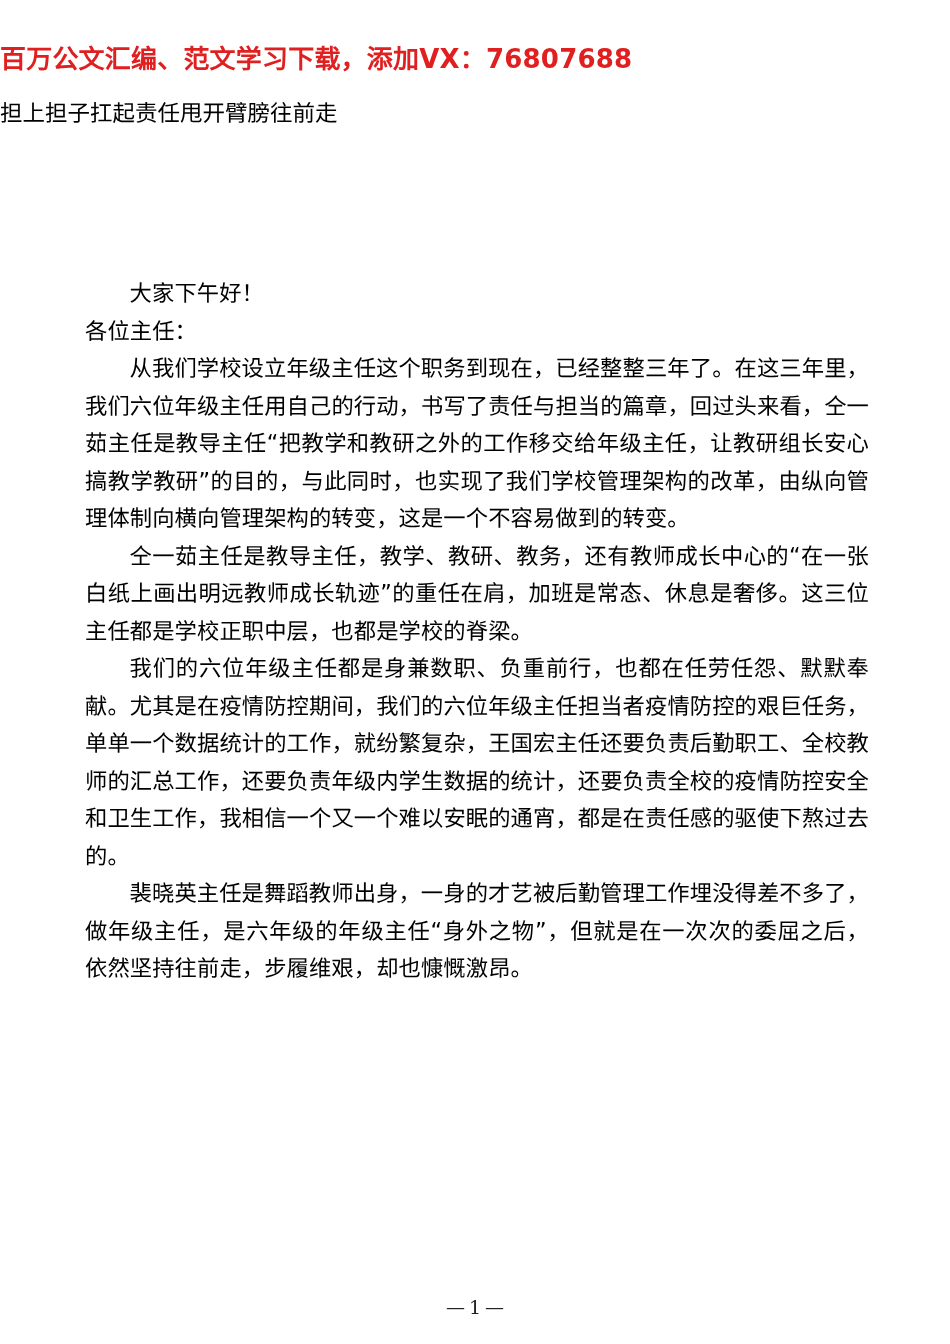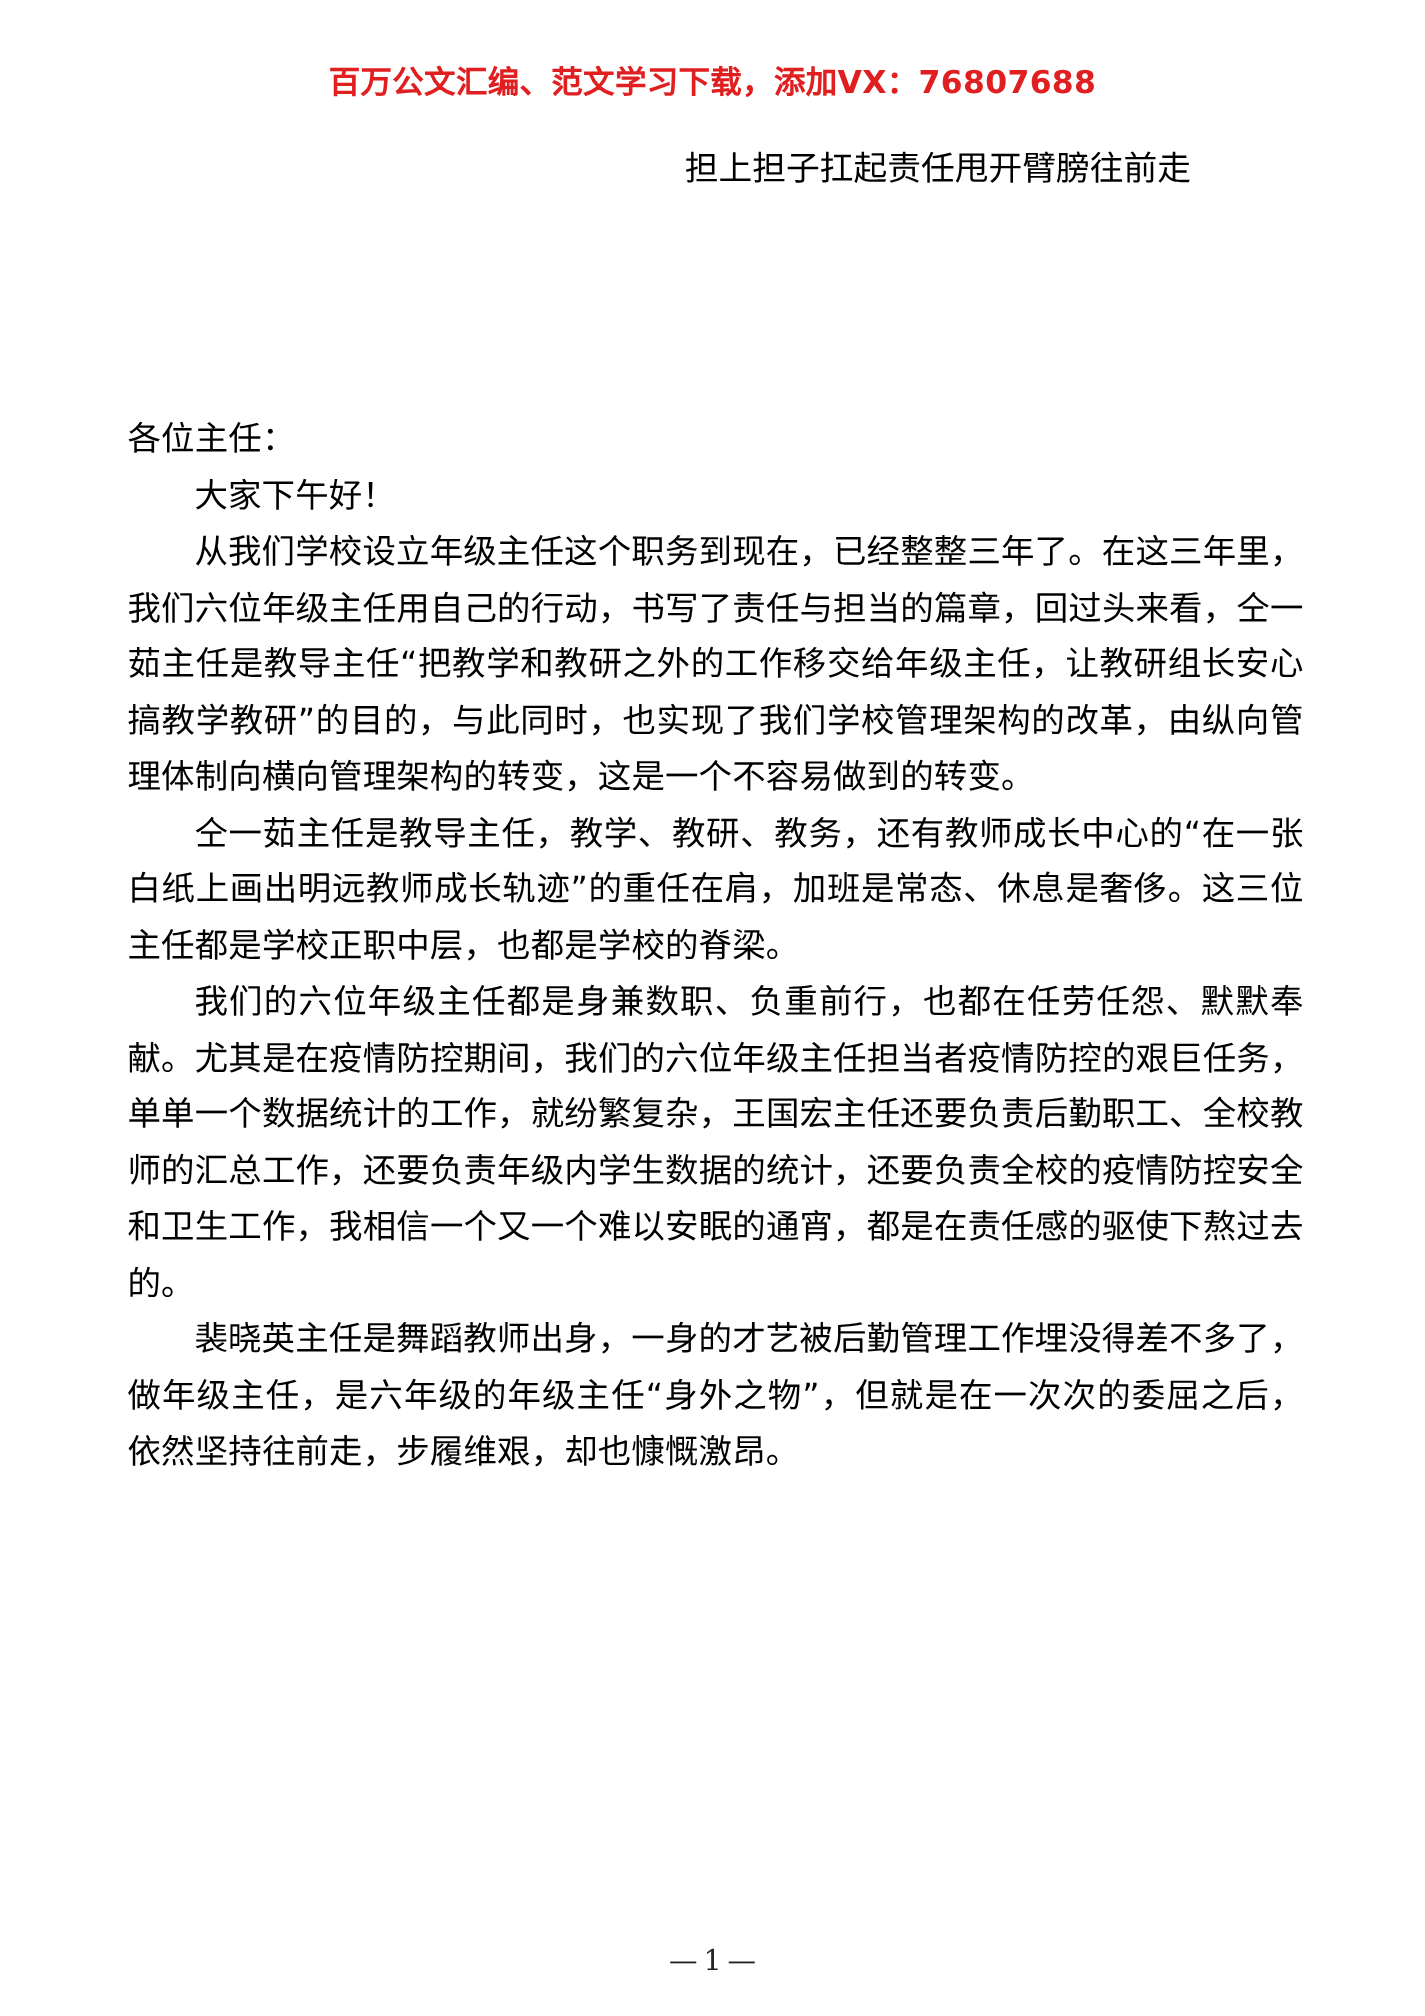--- a/index.html
+++ b/index.html
@@ -17,34 +17,33 @@
     height: 1344px;
     background: #ffffff;
     box-sizing: border-box;
     overflow: hidden;
   }
   .promo-banner {
     position: absolute;
     top: 38px;
     left: 0;
     width: 950px;
-    text-align: center;
     color: #e02020;
-    font-size: 21px;
+    font-size: 26px;
     font-weight: bold;
     letter-spacing: 0.2px;
     white-space: nowrap;
     font-family: "DejaVu Sans", "Liberation Sans", sans-serif;
   }
   .title-block {
     position: absolute;
     top: 96px;
     left: 0;
     width: 794px;
-    text-align: right;
+    text-align: left;
   }
   .title-line {
     font-size: 22.5px;
     line-height: 34px;
     color: #000000;
     font-family: "DejaVu Sans", "Liberation Sans", sans-serif;
     white-space: nowrap;
   }
   .title-line .gap {
     display: inline-block;
@@ -92,22 +91,22 @@
 
 <div class="page">
 
   <div class="promo-banner">百万公文汇编、范文学习下载，添加VX：76807688</div>
 
   <div class="title-block">
     <div class="title-line">担上担子扛起责任甩开臂膀往前走</div>
   </div>
 
   <div class="body-area">
+    <p class="para indent">大家下午好！</p>
     <p class="para">各位主任：</p>
-    <p class="para indent">大家下午好！</p>
     <p class="para indent">从我们学校设立年级主任这个职务到现在，已经整整三年了。在这三年里，我们六位年级主任用自己的行动，书写了责任与担当的篇章，回过头来看，仝一茹主任是教导主任“把教学和教研之外的工作移交给年级主任，让教研组长安心搞教学教研”的目的，与此同时，也实现了我们学校管理架构的改革，由纵向管理体制向横向管理架构的转变，这是一个不容易做到的转变。</p>
     <p class="para indent">仝一茹主任是教导主任，教学、教研、教务，还有教师成长中心的“在一张白纸上画出明远教师成长轨迹”的重任在肩，加班是常态、休息是奢侈。这三位主任都是学校正职中层，也都是学校的脊梁。</p>
     <p class="para indent">我们的六位年级主任都是身兼数职、负重前行，也都在任劳任怨、默默奉献。尤其是在疫情防控期间，我们的六位年级主任担当者疫情防控的艰巨任务，单单一个数据统计的工作，就纷繁复杂，王国宏主任还要负责后勤职工、全校教师的汇总工作，还要负责年级内学生数据的统计，还要负责全校的疫情防控安全和卫生工作，我相信一个又一个难以安眠的通宵，都是在责任感的驱使下熬过去的。</p>
     <p class="para indent">裴晓英主任是舞蹈教师出身，一身的才艺被后勤管理工作埋没得差不多了，做年级主任，是六年级的年级主任“身外之物”，但就是在一次次的委屈之后，依然坚持往前走，步履维艰，却也慷慨激昂。</p>
   </div>
 
   <div class="footer">
     <span>—</span><span class="pg">1</span><span>—</span>
   </div>
 

